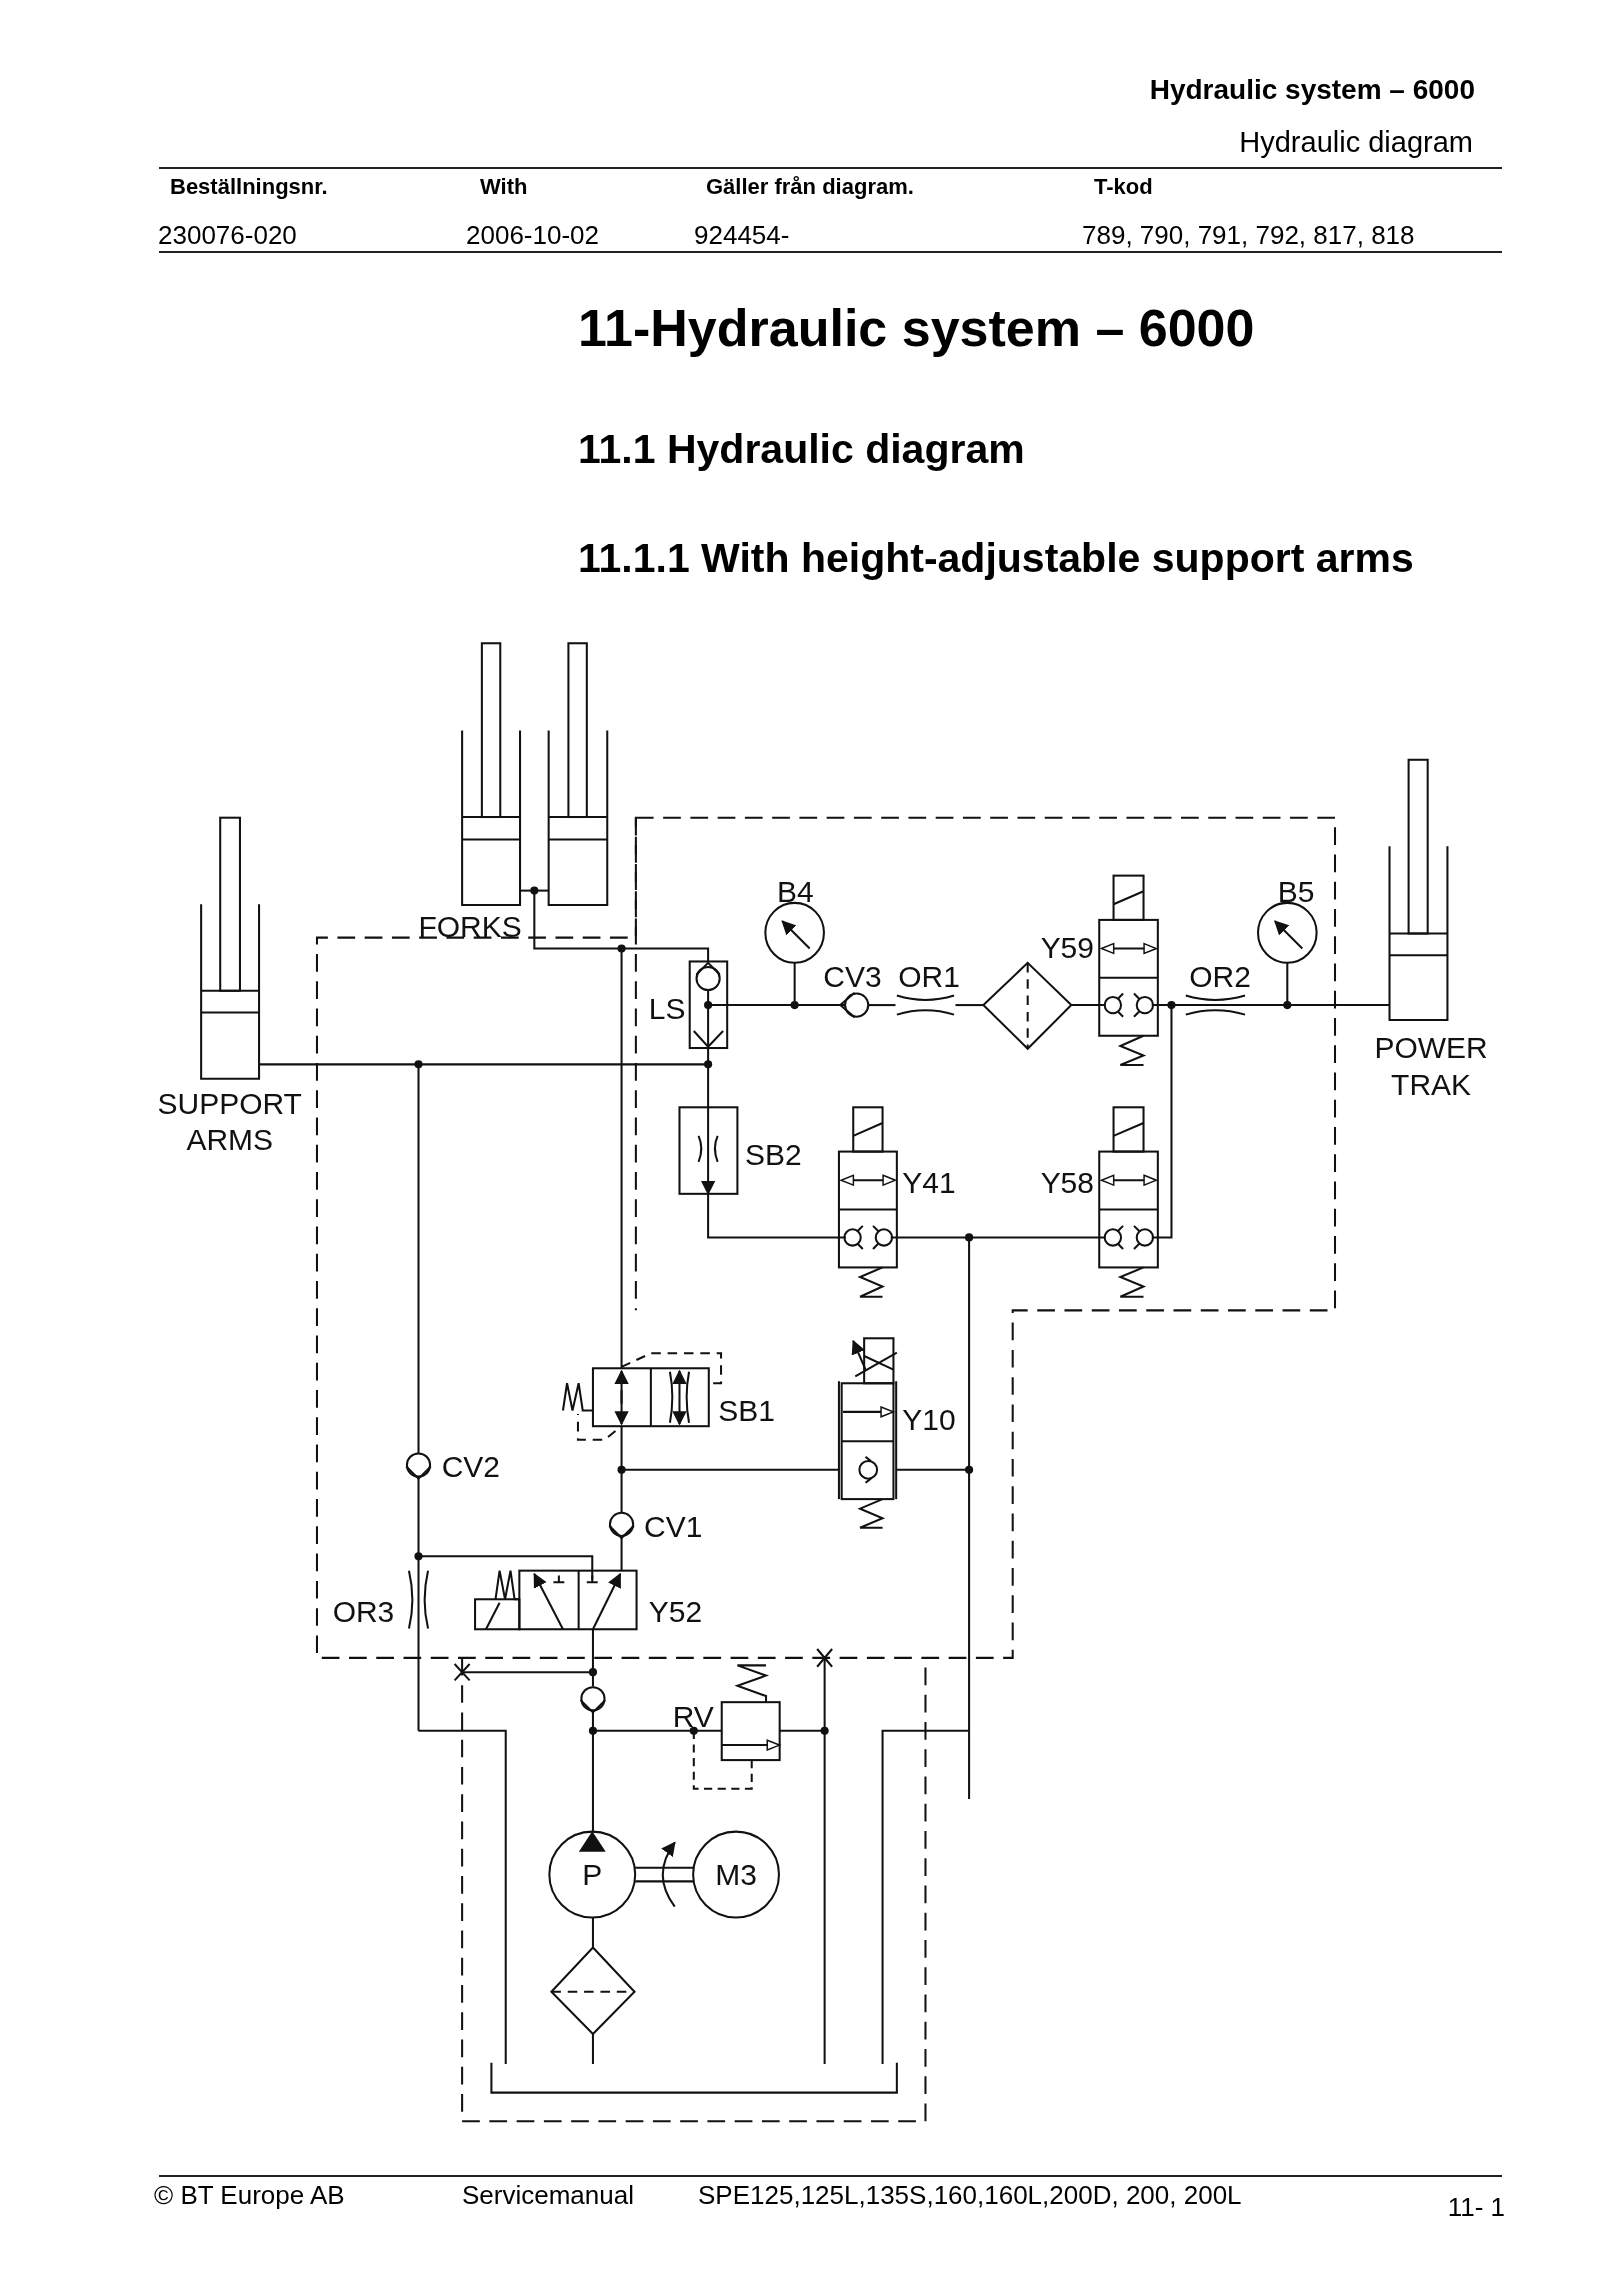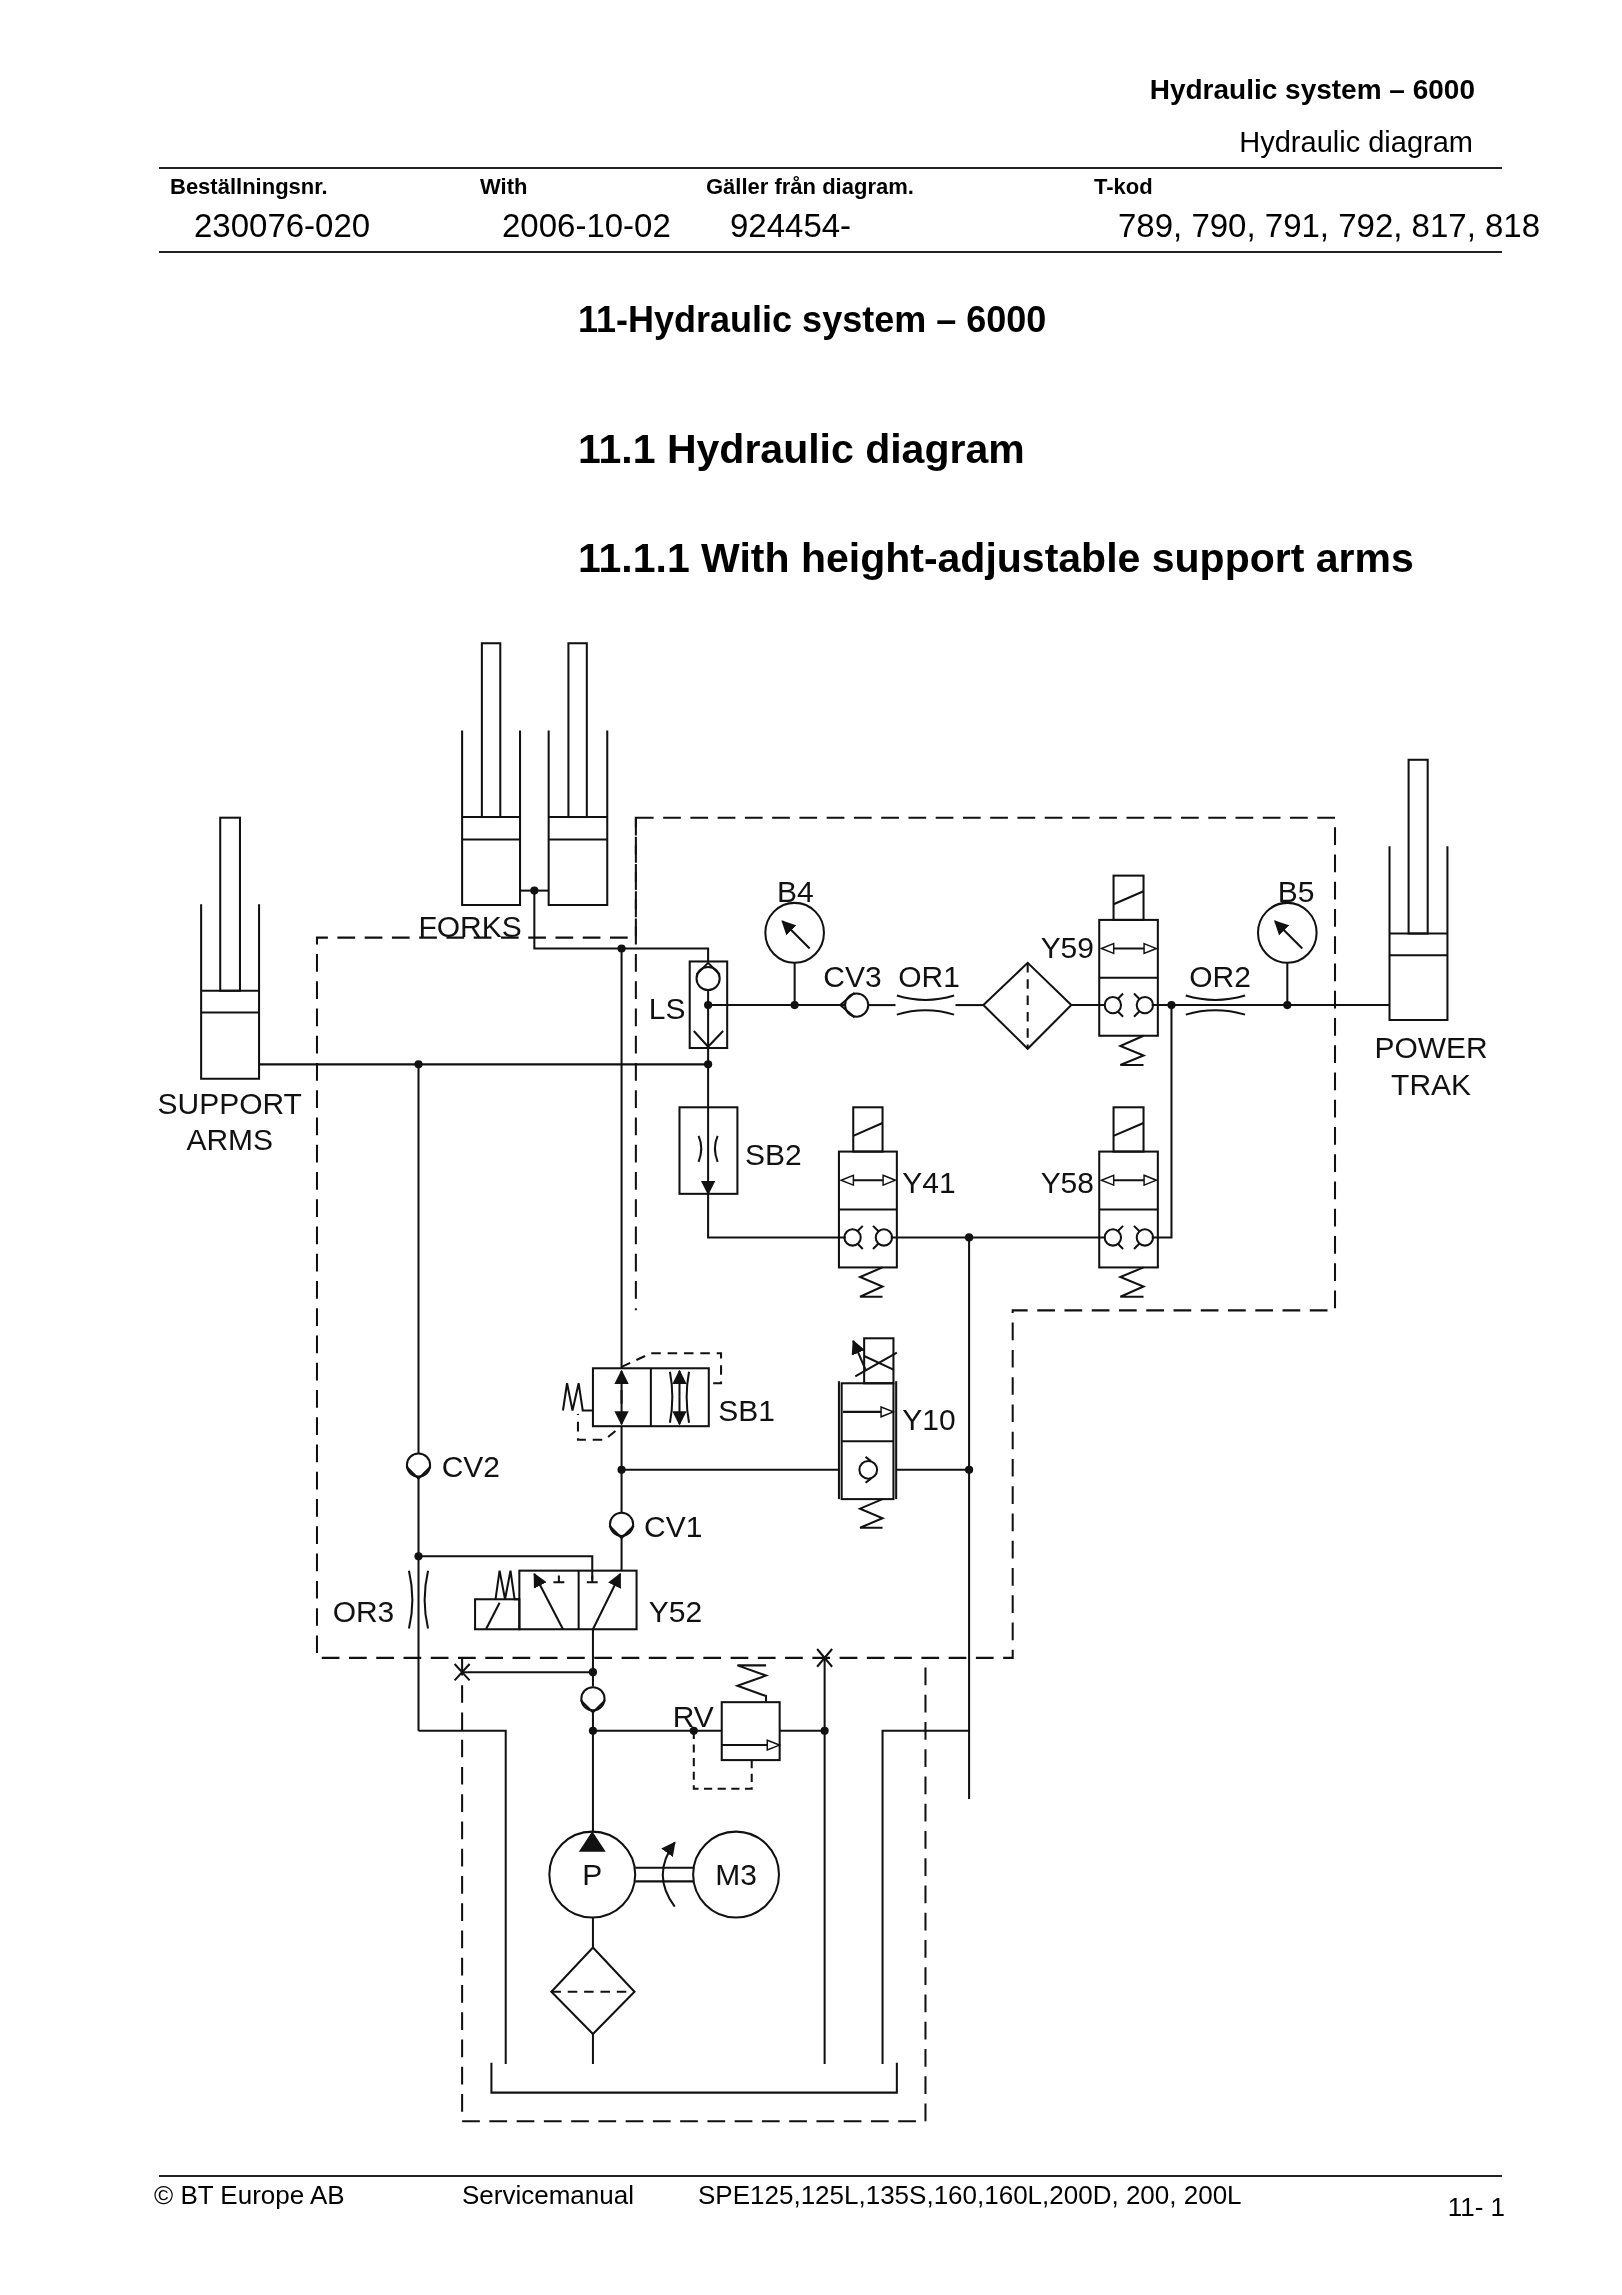--- a/index.html
+++ b/index.html
@@ -2,22 +2,22 @@
 <html style="font-size:11px"><head>
 <meta charset="utf-8">
 <style>
   html,body{margin:0;padding:0;background:#fff;}
   body{width:1622px;height:2295px;position:relative;overflow:hidden;font-family:"Liberation Sans",sans-serif;color:#000;}
   .abs{position:absolute;white-space:nowrap;}
   #hdr-title{right:147px;top:76px;font-size:28px;font-weight:bold;line-height:1;}
   #hdr-sub{right:149px;top:128px;font-size:29px;line-height:1;}
   .rule{position:absolute;left:159px;width:1343px;height:2px;background:#222;}
   .hlabel{top:176px;font-size:22px;font-weight:bold;line-height:1;margin-left:12px;}
-  .hval{top:209px;font-size:33px;line-height:1;margin-left:36px;}
-  #h1{left:578px;top:302px;font-size:36px;font-weight:bold;line-height:1;}
+  .hval{top:222px;font-size:26px;line-height:1;}
+  #h1{left:578px;top:302px;font-size:52px;font-weight:bold;line-height:1;}
   #h2{left:578px;top:429px;font-size:41px;font-weight:bold;line-height:1;}
   #h3{left:578px;top:538px;font-size:41px;font-weight:bold;line-height:1;}
   #diagram{position:absolute;left:0;top:0;}
   .foot{top:2182px;font-size:26px;line-height:1;}
   svg text{font-family:"Liberation Sans",sans-serif;fill:#111;}
 </style>
 </head>
 <body>
 
 <div id="hdr-title" class="abs">Hydraulic system – 6000</div>

